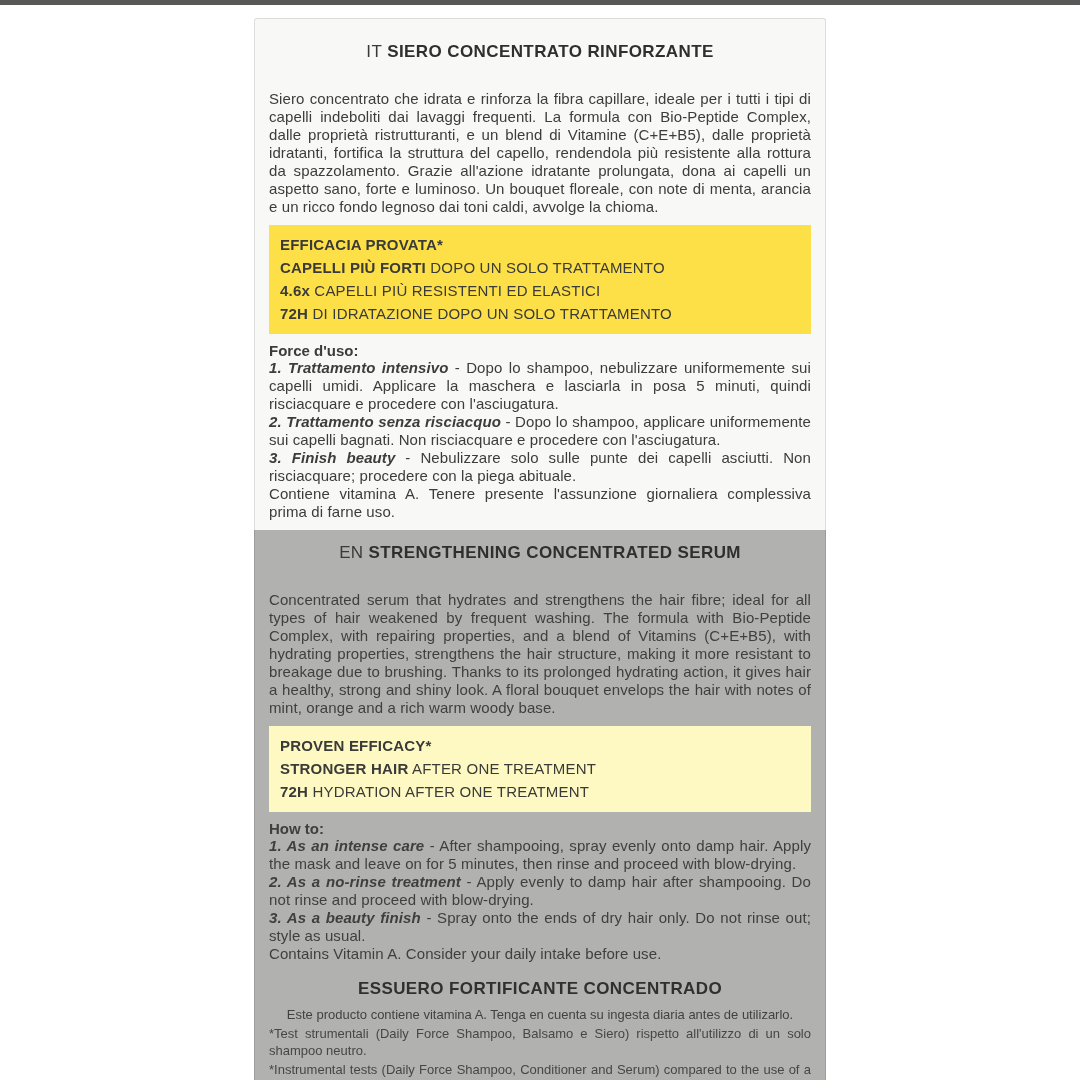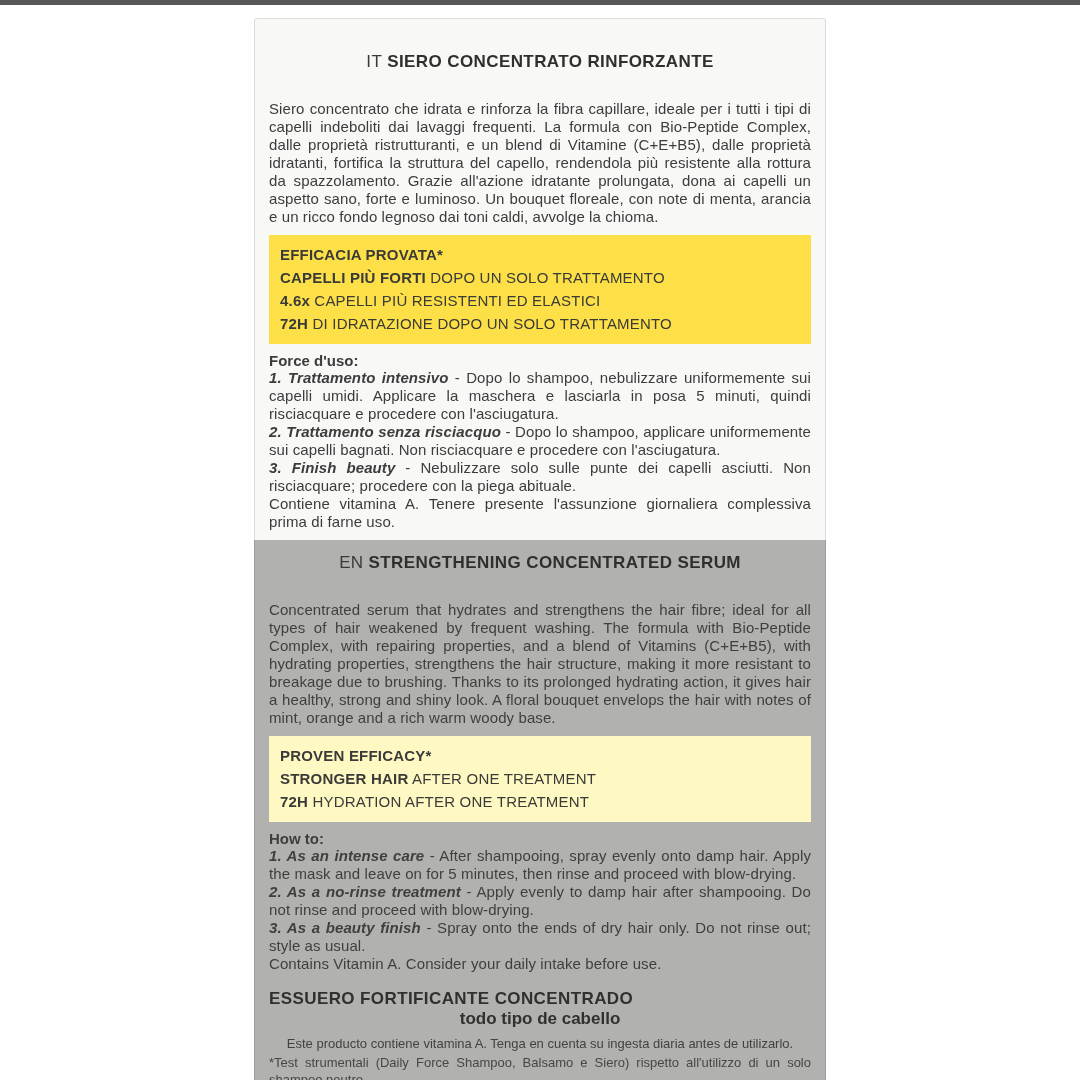--- a/index.html
+++ b/index.html
@@ -23,21 +23,21 @@
   }
   .sec {
     box-sizing: border-box;
     width: 100%;
   }
   .sec-white {
     background: #f8f8f7;
     border: 1px solid #dcdcda;
     border-bottom: none;
     border-radius: 3px 3px 0 0;
-    padding: 33px 14px 9px 14px;
+    padding: 23px 14px 9px 14px;
     color: #3c3c3c;
   }
   .sec-gray {
     background: #b1b1af;
     border: 1px solid #9b9b99;
     border-top: none;
     border-bottom: 4px solid #8c8c8a;
     padding: 13px 14px 20px 14px;
     color: #3f3f3d;
   }
@@ -93,20 +93,21 @@
     letter-spacing: 0.1px;
   }
   .lead-bi {
     font-weight: bold;
     font-style: italic;
   }
   .es-block {
     margin-top: 16px;
   }
   .es-title {
+    text-align: center;
     font-size: 17px;
     line-height: 20px;
     font-weight: bold;
     letter-spacing: 0.4px;
     color: #30302e;
     white-space: nowrap;
   }
   .es-subtitle {
     text-align: center;
     font-size: 17px;
@@ -171,20 +172,19 @@
     <div class="howto-title">How to:</div>
     <p class="howto-item"><span class="lead-bi">1. As an intense care</span><span> - After shampooing, spray evenly onto damp hair. Apply the mask and leave on for 5 minutes, then rinse and proceed with blow-drying.</span></p>
     <p class="howto-item"><span class="lead-bi">2. As a no-rinse treatment</span><span> - Apply evenly to damp hair after shampooing. Do not rinse and proceed with blow-drying.</span></p>
     <p class="howto-item"><span class="lead-bi">3. As a beauty finish</span><span> - Spray onto the ends of dry hair only. Do not rinse out; style as usual.</span></p>
     <p class="note-text">Contains Vitamin A. Consider your daily intake before use.</p>
 
     <div class="es-block">
       <div class="es-title">
         <span class="lang-code">ES</span><span>SUERO FORTIFICANTE CONCENTRADO</span>
       </div>
-      <div class="es-subtitle">todo tipo de cabello</div>
       <div class="es-note">Este producto contiene vitamina A. Tenga en cuenta su ingesta diaria antes de utilizarlo.</div>
       <div class="footnote">*Test strumentali (Daily Force Shampoo, Balsamo e Siero) rispetto all'utilizzo di un solo shampoo neutro.</div>
       <div class="footnote">*Instrumental tests (Daily Force Shampoo, Conditioner and Serum) compared to the use of a mild shampoo.</div>
     </div>
   </div>
 
 </div>
 
 </body></html>

